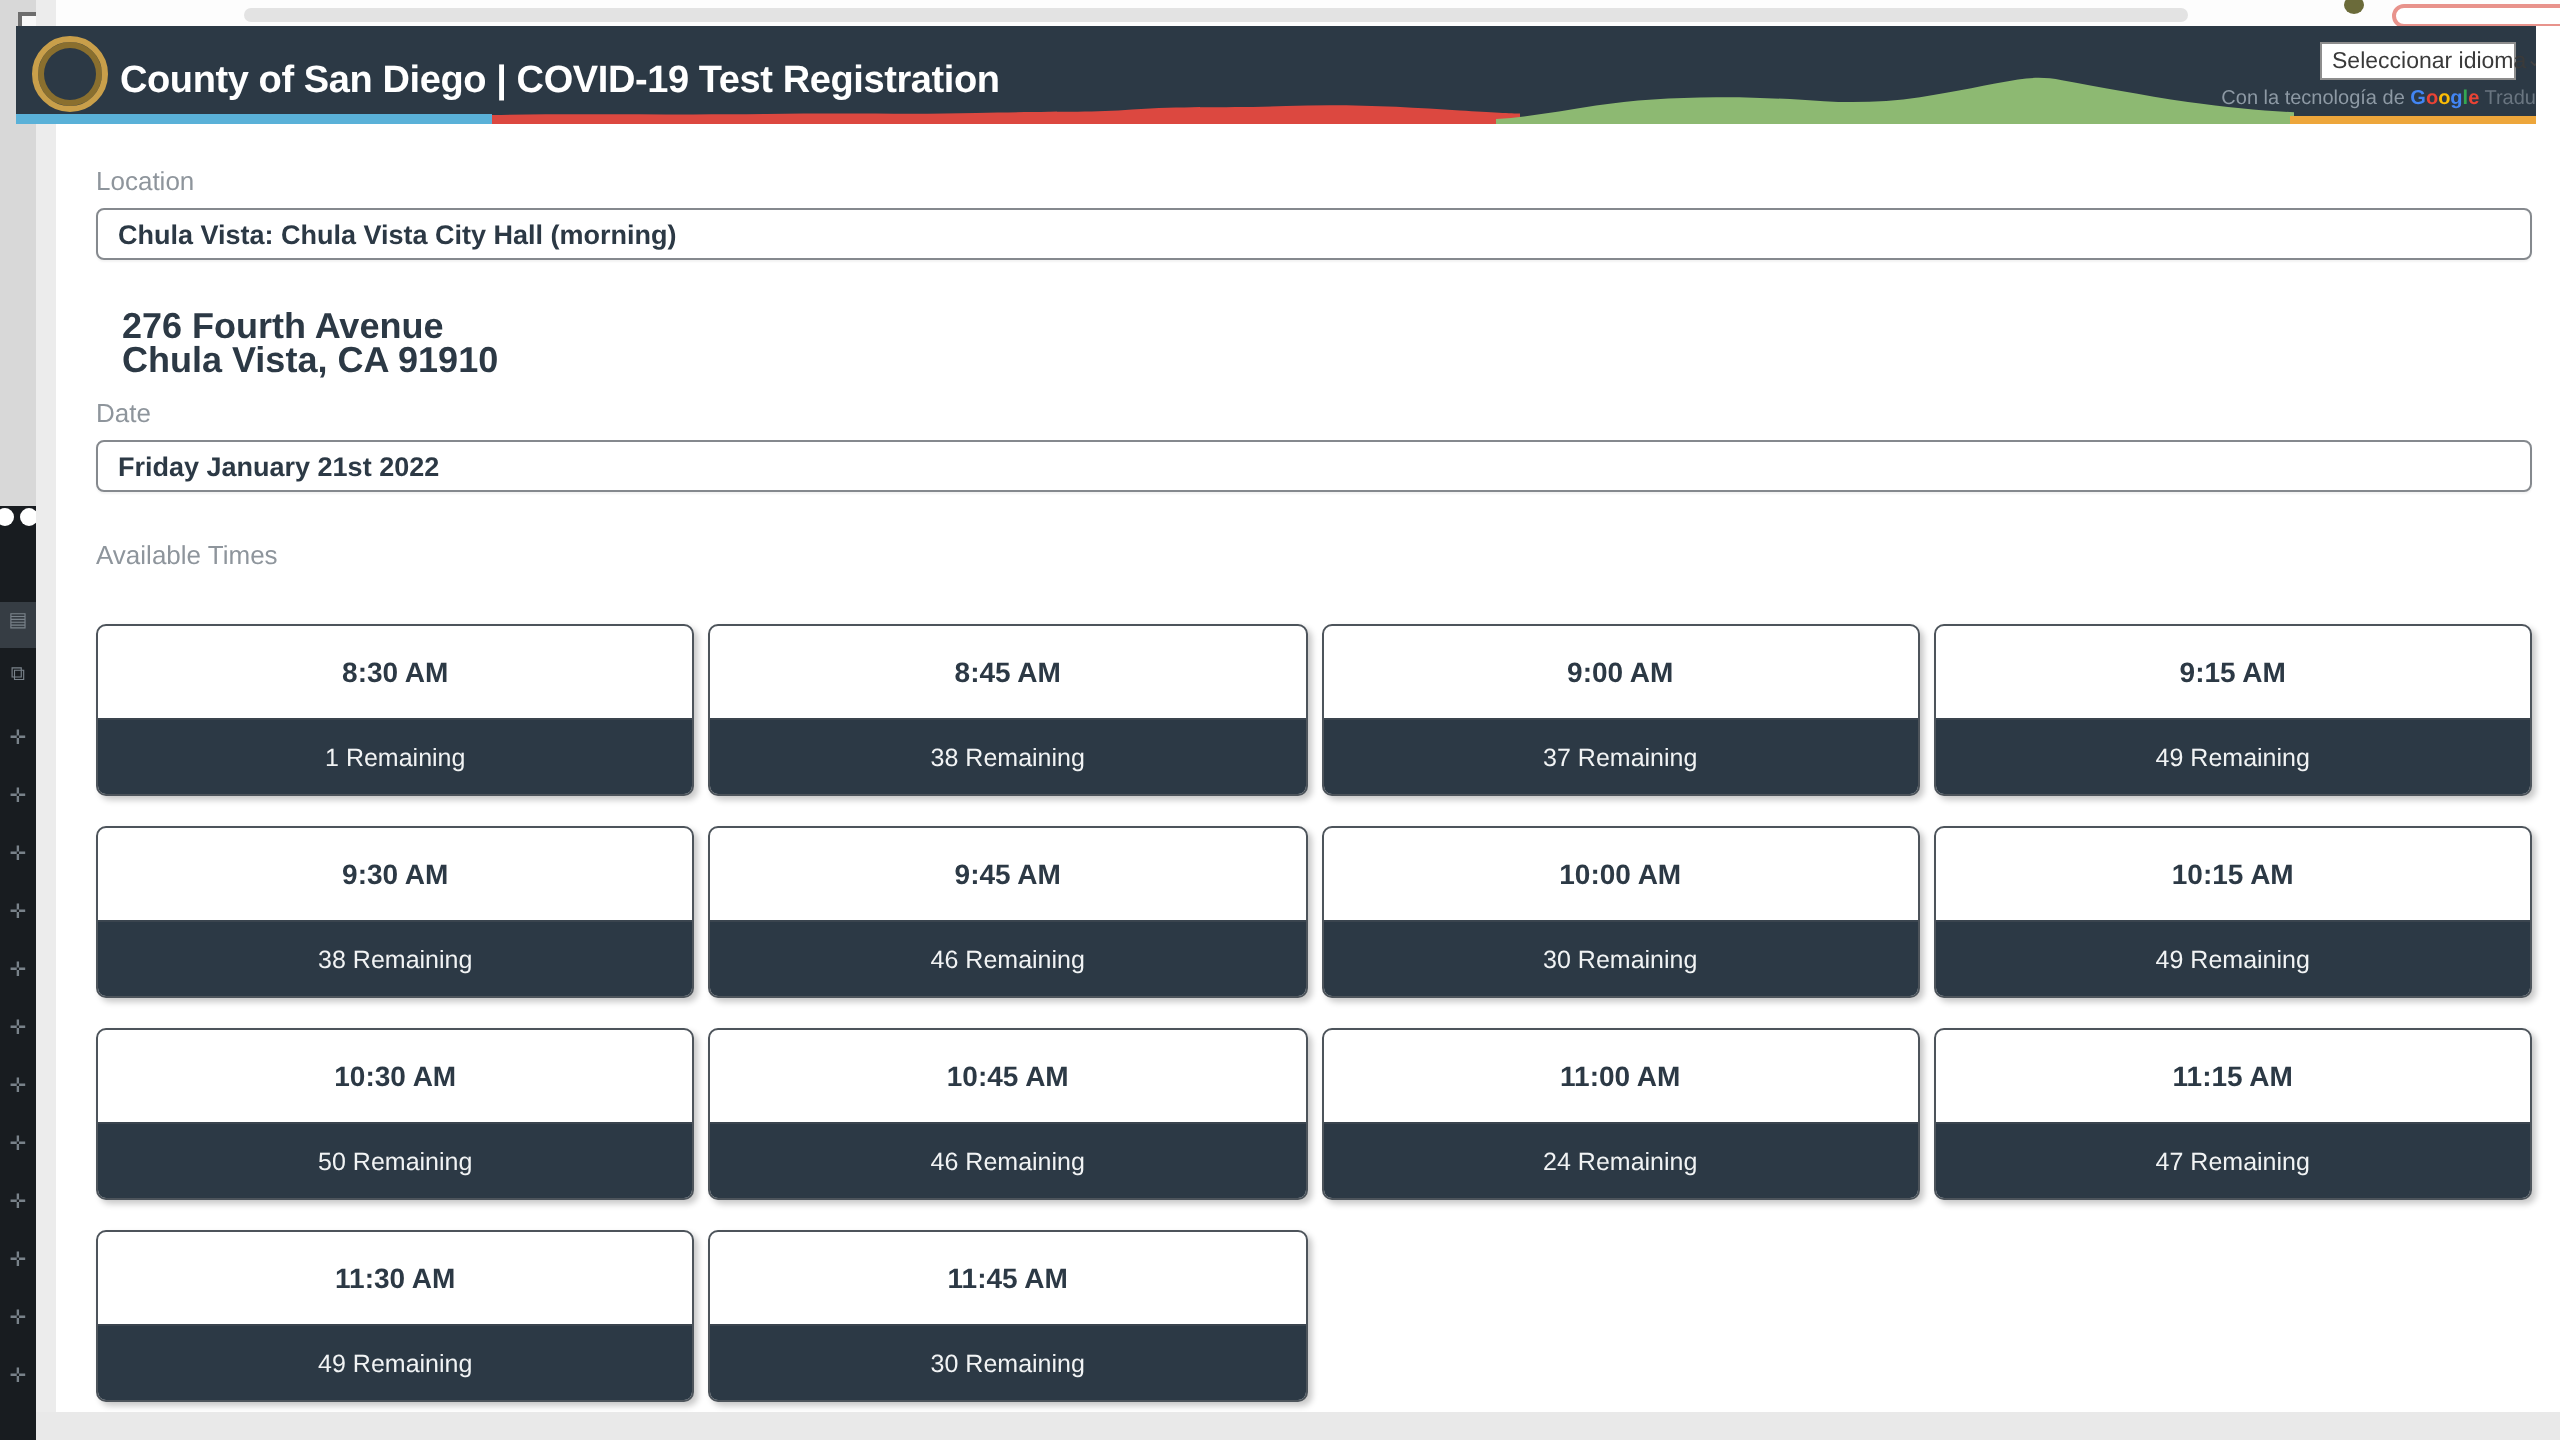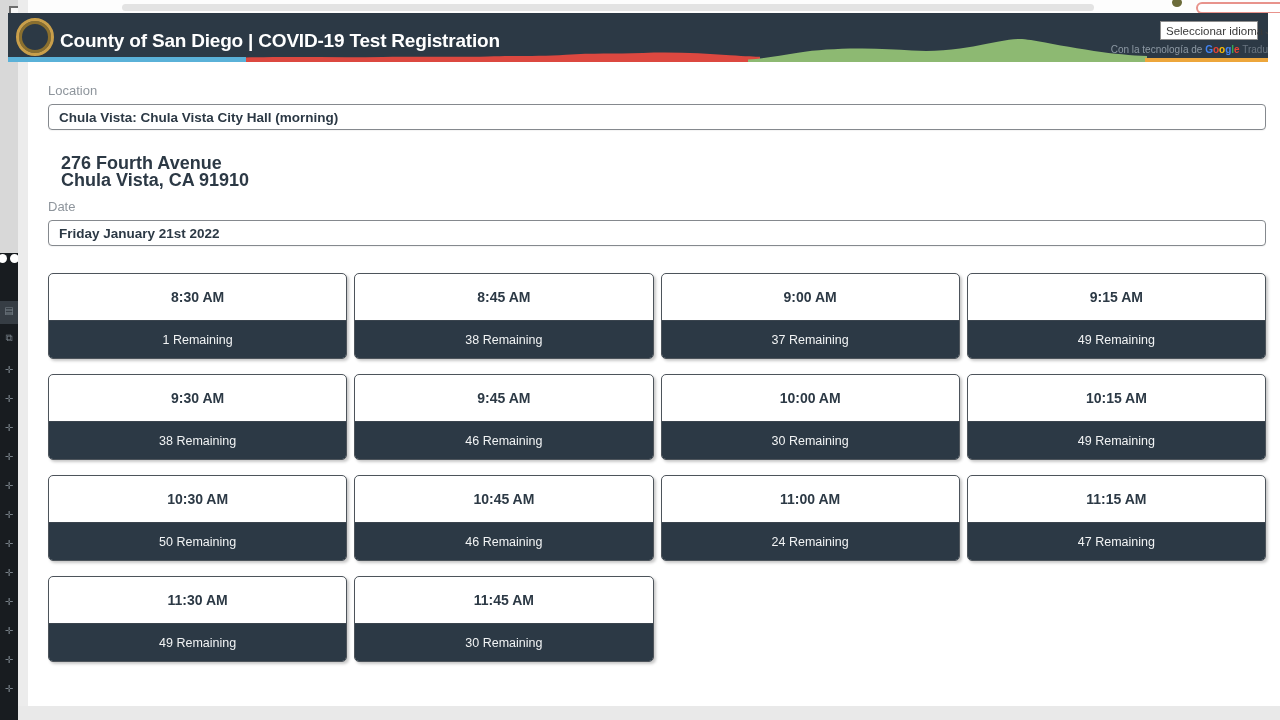--- a/index.html
+++ b/index.html
@@ -135,20 +135,21 @@
     <div class="value-box">Chula Vista: Chula Vista City Hall (morning)</div>
 
     <div class="address">
       <div>276 Fourth Avenue</div>
       <div>Chula Vista, CA 91910</div>
     </div>
 
     <div class="field-label lbl-date">Date</div>
     <div class="value-box">Friday January 21st 2022</div>
 
+    <div class="field-label lbl-times">Available Times</div>
 
     <div class="slot-grid">
   <div class="slot-card">
     <div class="slot-time">8:30 AM</div>
     <div class="slot-remaining">1 Remaining</div>
   </div>
 
   <div class="slot-card">
     <div class="slot-time">8:45 AM</div>
     <div class="slot-remaining">38 Remaining</div>

